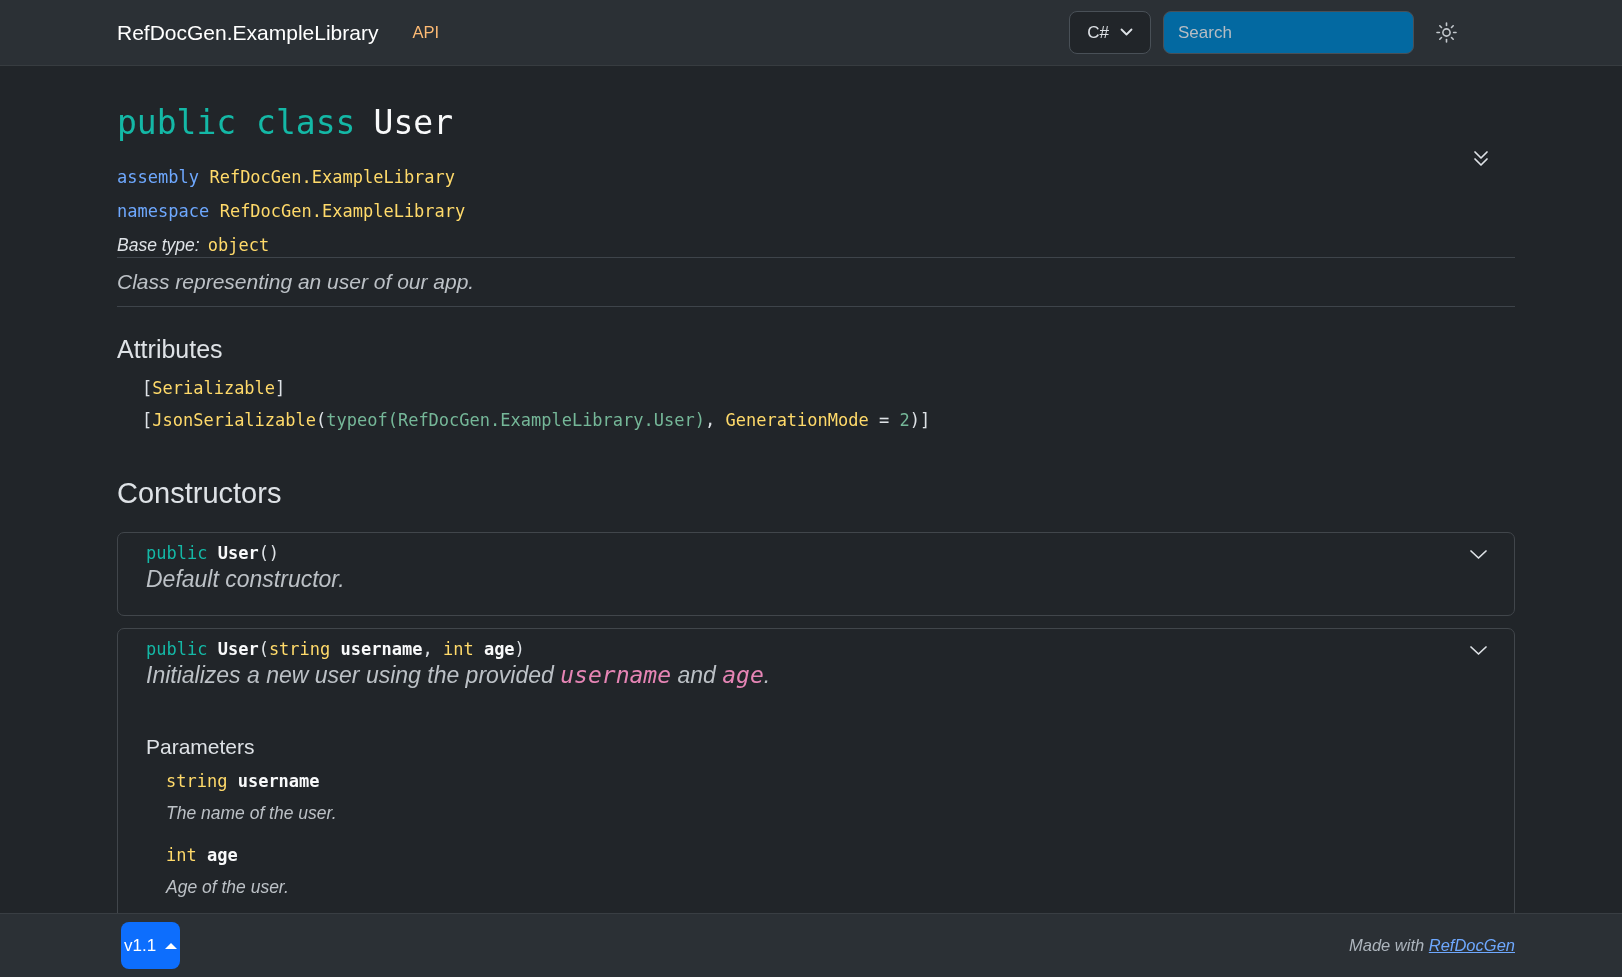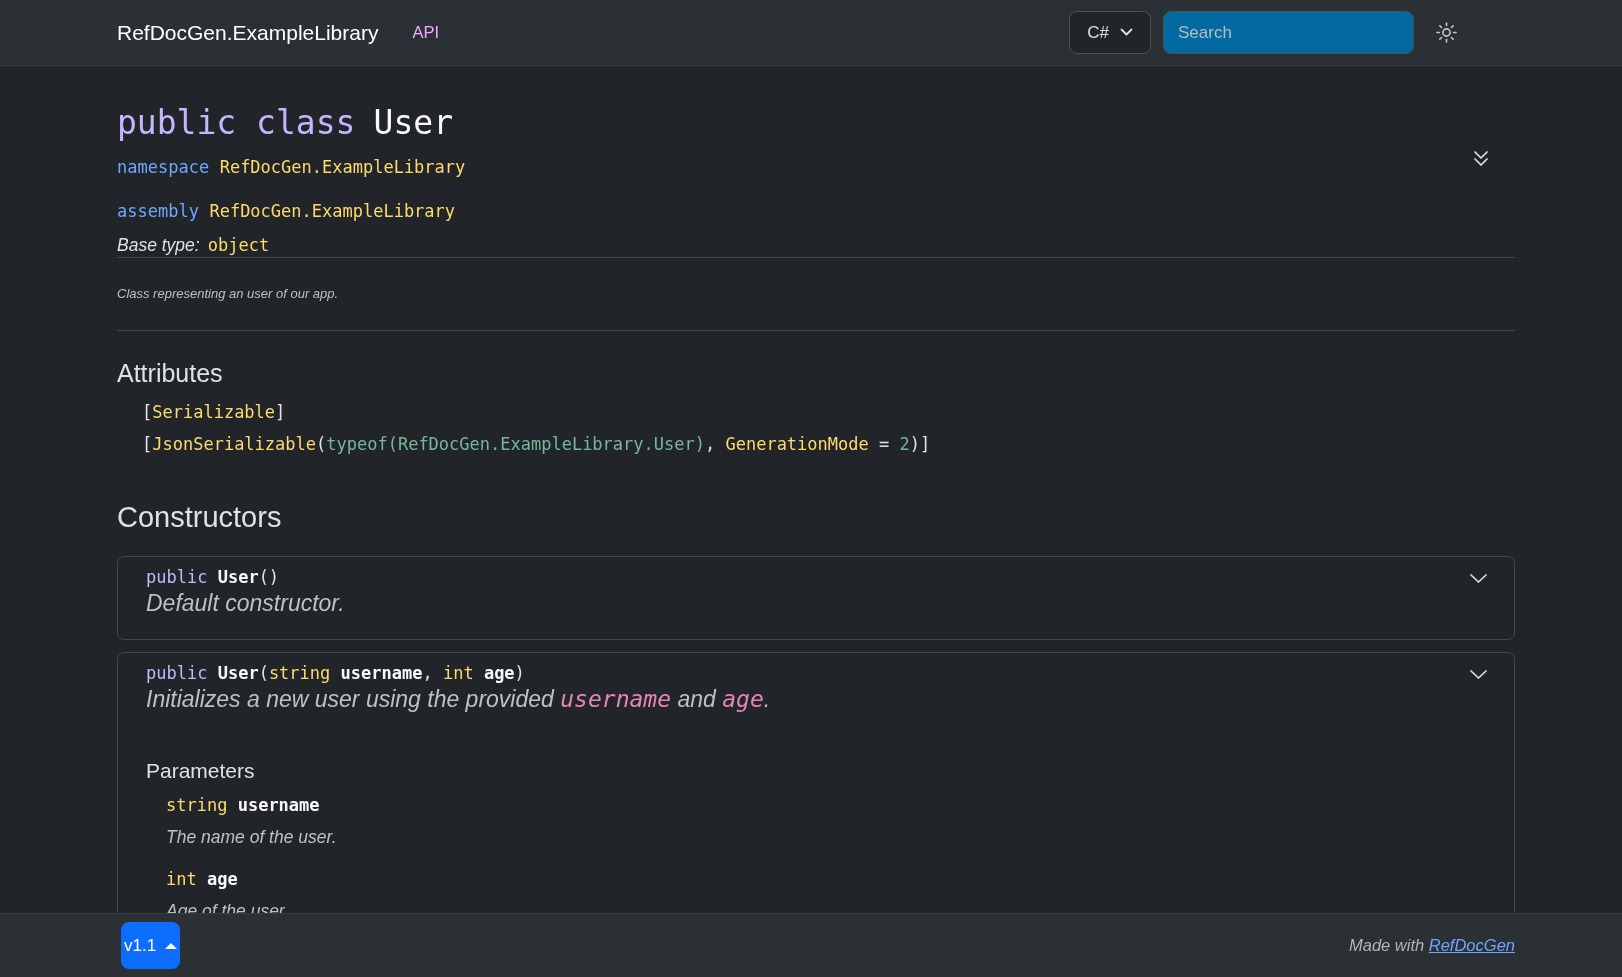--- a/index.html
+++ b/index.html
@@ -11,21 +11,21 @@
   }
   .page { position: relative; width: 1622px; height: 977px; background: #212529; overflow: hidden; }
 
   
   .navbar {
     position: absolute; top: 0; left: 0; right: 0; height: 66px;
     background: #2b3035; border-bottom: 1px solid rgba(255,255,255,0.06);
     display: flex; align-items: center; padding: 0 107px 0 117px; z-index: 30;
   }
   .brand { font-size: 21px; color: #ffffff; text-decoration: none; cursor: pointer; }
-  .nav-api { margin-left: 34px; font-size: 16.5px; color: #f0abfc; text-decoration: none; cursor: pointer; }
+  .nav-api { margin-left: 34px; font-size: 16.5px; color: #fdba74; text-decoration: none; cursor: pointer; }
   .nav-spacer { flex: 1; }
   .lang-select {
     width: 82px; height: 43px; background: #212529; border: 1px solid #495057;
     border-radius: 8px; display: flex; align-items: center; justify-content: center;
     gap: 11px; font-size: 17px; color: #dee2e6; cursor: pointer;
   }
   .search-input {
     width: 251px; height: 43px; margin-left: 12px; background: #0369a1;
     border: 1px solid #495057; border-radius: 8px; padding: 0 14px;
     font-size: 17px; color: #dee2e6; font-family: "Liberation Sans", sans-serif;
@@ -36,21 +36,21 @@
 
   
   .content {
     position: absolute; top: 66px; left: 0; right: 0; bottom: 64px;
     overflow: hidden; background: #212529;
   }
   .container { width: 1398px; margin-left: 117px; position: relative; }
 
   h1.type-title { margin-top: 36px; font-size: 33px; font-weight: 500; line-height: 1.3;
     font-family: "DejaVu Sans Mono", monospace; }
-  .seg-kw, .kw { color: #c4b5fd; }
+  .seg-kw, .kw { color: #14b8a6; }
   .seg-type, .val-yellow { color: #ffda6a; }
   .seg-ref { color: #75b798; }
   .seg-plain { color: #dee2e6; }
   .seg-name { color: #f8f9fa; font-weight: 700; }
   .seg-text {  }
   .seg-pink { color: #e685b5; font-family: "DejaVu Sans Mono", monospace; font-style: italic; }
   .type-name { color: #f8f9fa; margin-left: 0.55em; }
 
   .expand-all-btn {
     position: absolute; top: 46px; right: 22px; background: none; border: none; cursor: pointer;
@@ -61,21 +61,21 @@
   .meta-1 { margin-top: 20px; }
   .meta-2 { margin-top: 10px; }
   .meta-label { color: #6ea8fe; margin-right: 0.62em; }
   .meta-value { color: #ffda6a; }
   .base-type { margin-top: 10px; font-size: 17.5px; line-height: 24px; }
   .base-type-label { font-style: italic; color: #dee2e6; margin-right: 8px; }
   .base-type-value { font-family: "DejaVu Sans Mono", monospace; color: #ffda6a; font-size: 17px; }
 
   hr.divider { border: none; border-top: 1px solid #3e444a; margin: 0; }
   .hr-1 { margin-top: 14px; }
-  .summary { margin: 24px 0; font-size: 13px; line-height: 24px; font-style: italic; color: #bcc1c6; }
+  .summary { margin: 12px 0; font-size: 21px; line-height: 24px; font-style: italic; color: #bcc1c6; }
 
   h2.section-title { font-weight: 300; color: #dee2e6; }
   .attributes-title { margin-top: 26px; font-size: 25px; line-height: 33px; }
   .constructors-title { margin-top: 42px; font-size: 29px; line-height: 38px; }
 
   .code-line { font-family: "DejaVu Sans Mono", monospace; font-size: 17px; line-height: 24px; white-space: pre; }
   .attr-line { margin-left: 25px; }
   .attr-line-1 { margin-top: 10px; }
   .attr-line-2 { margin-top: 8px; }
 
@@ -167,25 +167,25 @@
         <span>
           <svg class="icon" width="24" height="22" viewBox="0 0 24 22">
             <g fill="none" stroke="#dee2e6" stroke-width="1.7" stroke-linecap="round" stroke-linejoin="round">
               <polyline points="6,4 12,10 18,4"></polyline>
               <polyline points="6,11 12,17 18,11"></polyline>
             </g>
           </svg>
         </span>
       </button>
 
+      <div class="meta-line meta-1">
+        <span class="meta-label">assembly</span><span class="meta-value">RefDocGen.ExampleLibrary</span>
+      </div>
       <div class="meta-line meta-2">
         <span class="meta-label">namespace</span><span class="meta-value">RefDocGen.ExampleLibrary</span>
-      </div>
-      <div class="meta-line meta-1">
-        <span class="meta-label">assembly</span><span class="meta-value">RefDocGen.ExampleLibrary</span>
       </div>
       <div class="base-type">
         <span class="base-type-label">Base type:</span><span class="base-type-value">object</span>
       </div>
 
       <hr class="divider hr-1">
 
       <p class="summary">Class representing an user of our app.</p>
 
       <hr class="divider">

